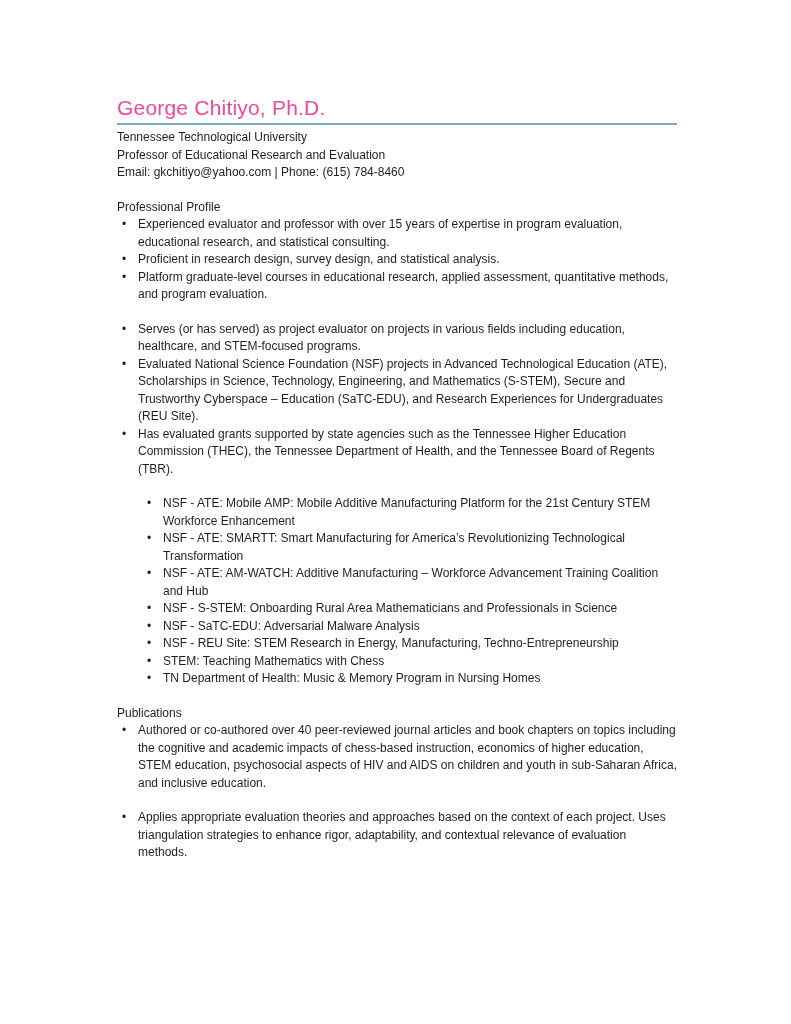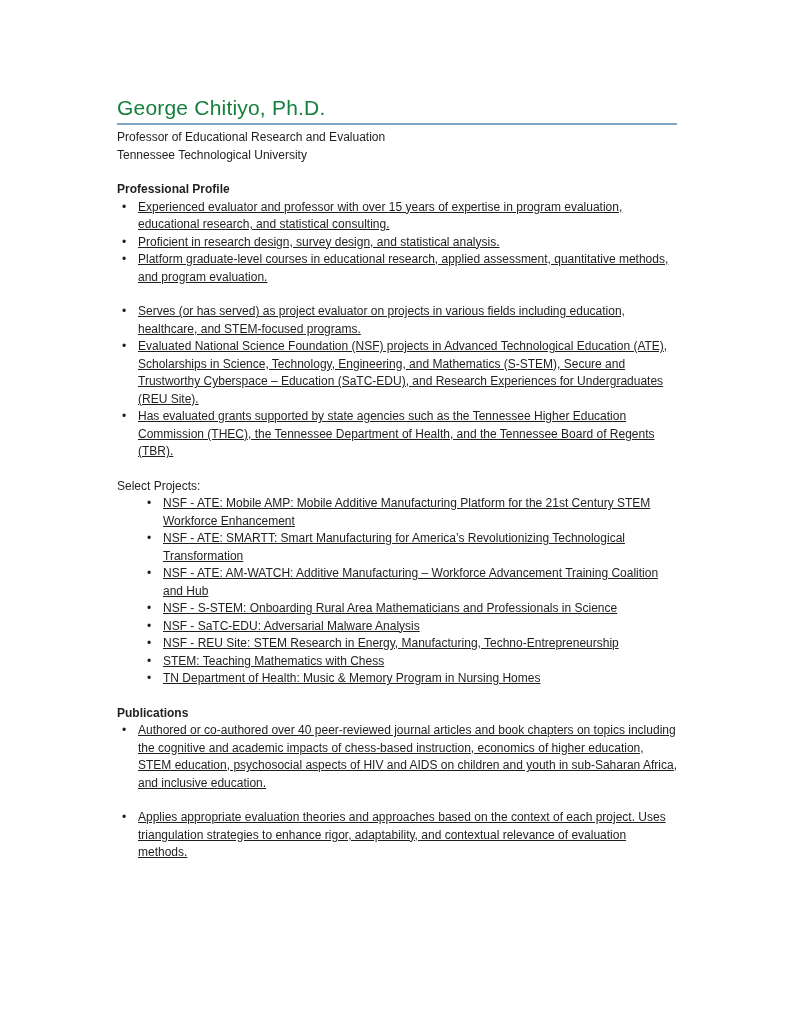--- a/index.html
+++ b/index.html
@@ -24,21 +24,21 @@
     position: absolute;
     left: 117px;
     top: 96px;
     width: 560px;
   }
   .doc-title {
     font-size: 21px;
     font-weight: 400;
     line-height: 24px;
     margin: 0;
-    color: #15803d;
+    color: #ec4899;
     letter-spacing: 0.2px;
   }
   .title-rule {
     height: 2px;
     background: var(--accent-line, #7fa7c8);
     margin-top: 3px;
   }
   .contact {
     margin-top: 4px;
   }
@@ -46,21 +46,21 @@
     margin: 0;
     font-size: 12px;
     line-height: 17.5px;
   }
   .doc-section {
     margin-top: 17px;
   }
   .section-heading {
     font-size: 12px;
     line-height: 17.5px;
-    font-weight: 700;
+    font-weight: 400;
     margin: 0;
     color: #1f1f1f;
   }
   .section-heading.plain {
     font-weight: 400;
   }
   .bullets {
     margin: 0;
   }
   .bullet {
@@ -68,38 +68,38 @@
     font-size: 12px;
     line-height: 17.5px;
     padding-left: 5px;
   }
   .bullet .dot {
     flex: 0 0 16px;
     width: 16px;
   }
   .bullet .bt {
     flex: 1 1 auto;
-    text-decoration: underline;
   }
   .bullets.sub .bullet {
     padding-left: 30px;
   }
 </style>
 </head>
 <body>
 
 <div class="page">
   <div class="content">
 
     <h1 class="doc-title">George Chitiyo, Ph.D.</h1>
     <div class="title-rule"></div>
 
     <div class="contact">
+      <p>Tennessee Technological University</p>
       <p>Professor of Educational Research and Evaluation</p>
-      <p>Tennessee Technological University</p>
+      <p>Email: gkchitiyo@yahoo.com | Phone: (615) 784-8460</p>
     </div>
 
     <div class="doc-section">
       <h2 class="section-heading">Professional Profile</h2>
       <div class="bullets">
         <div class="bullet">
             <span class="dot">•</span>
             <span class="bt">Experienced evaluator and professor with over 15 years of expertise in program evaluation, educational research, and statistical consulting.</span>
           </div>
         <div class="bullet">
@@ -124,21 +124,20 @@
             <span class="bt">Evaluated National Science Foundation (NSF) projects in Advanced Technological Education (ATE), Scholarships in Science, Technology, Engineering, and Mathematics (S-STEM), Secure and Trustworthy Cyberspace – Education (SaTC-EDU), and Research Experiences for Undergraduates (REU Site).</span>
           </div>
         <div class="bullet">
             <span class="dot">•</span>
             <span class="bt">Has evaluated grants supported by state agencies such as the Tennessee Higher Education Commission (THEC), the Tennessee Department of Health, and the Tennessee Board of Regents (TBR).</span>
           </div>
       </div>
     </div>
 
     <div class="doc-section">
-      <h2 class="section-heading plain">Select Projects:</h2>
       <div class="bullets sub">
         <div class="bullet">
             <span class="dot">•</span>
             <span class="bt">NSF - ATE: Mobile AMP: Mobile Additive Manufacturing Platform for the 21st Century STEM Workforce Enhancement</span>
           </div>
         <div class="bullet">
             <span class="dot">•</span>
             <span class="bt">NSF - ATE: SMARTT: Smart Manufacturing for America’s Revolutionizing Technological Transformation</span>
           </div>
         <div class="bullet">

